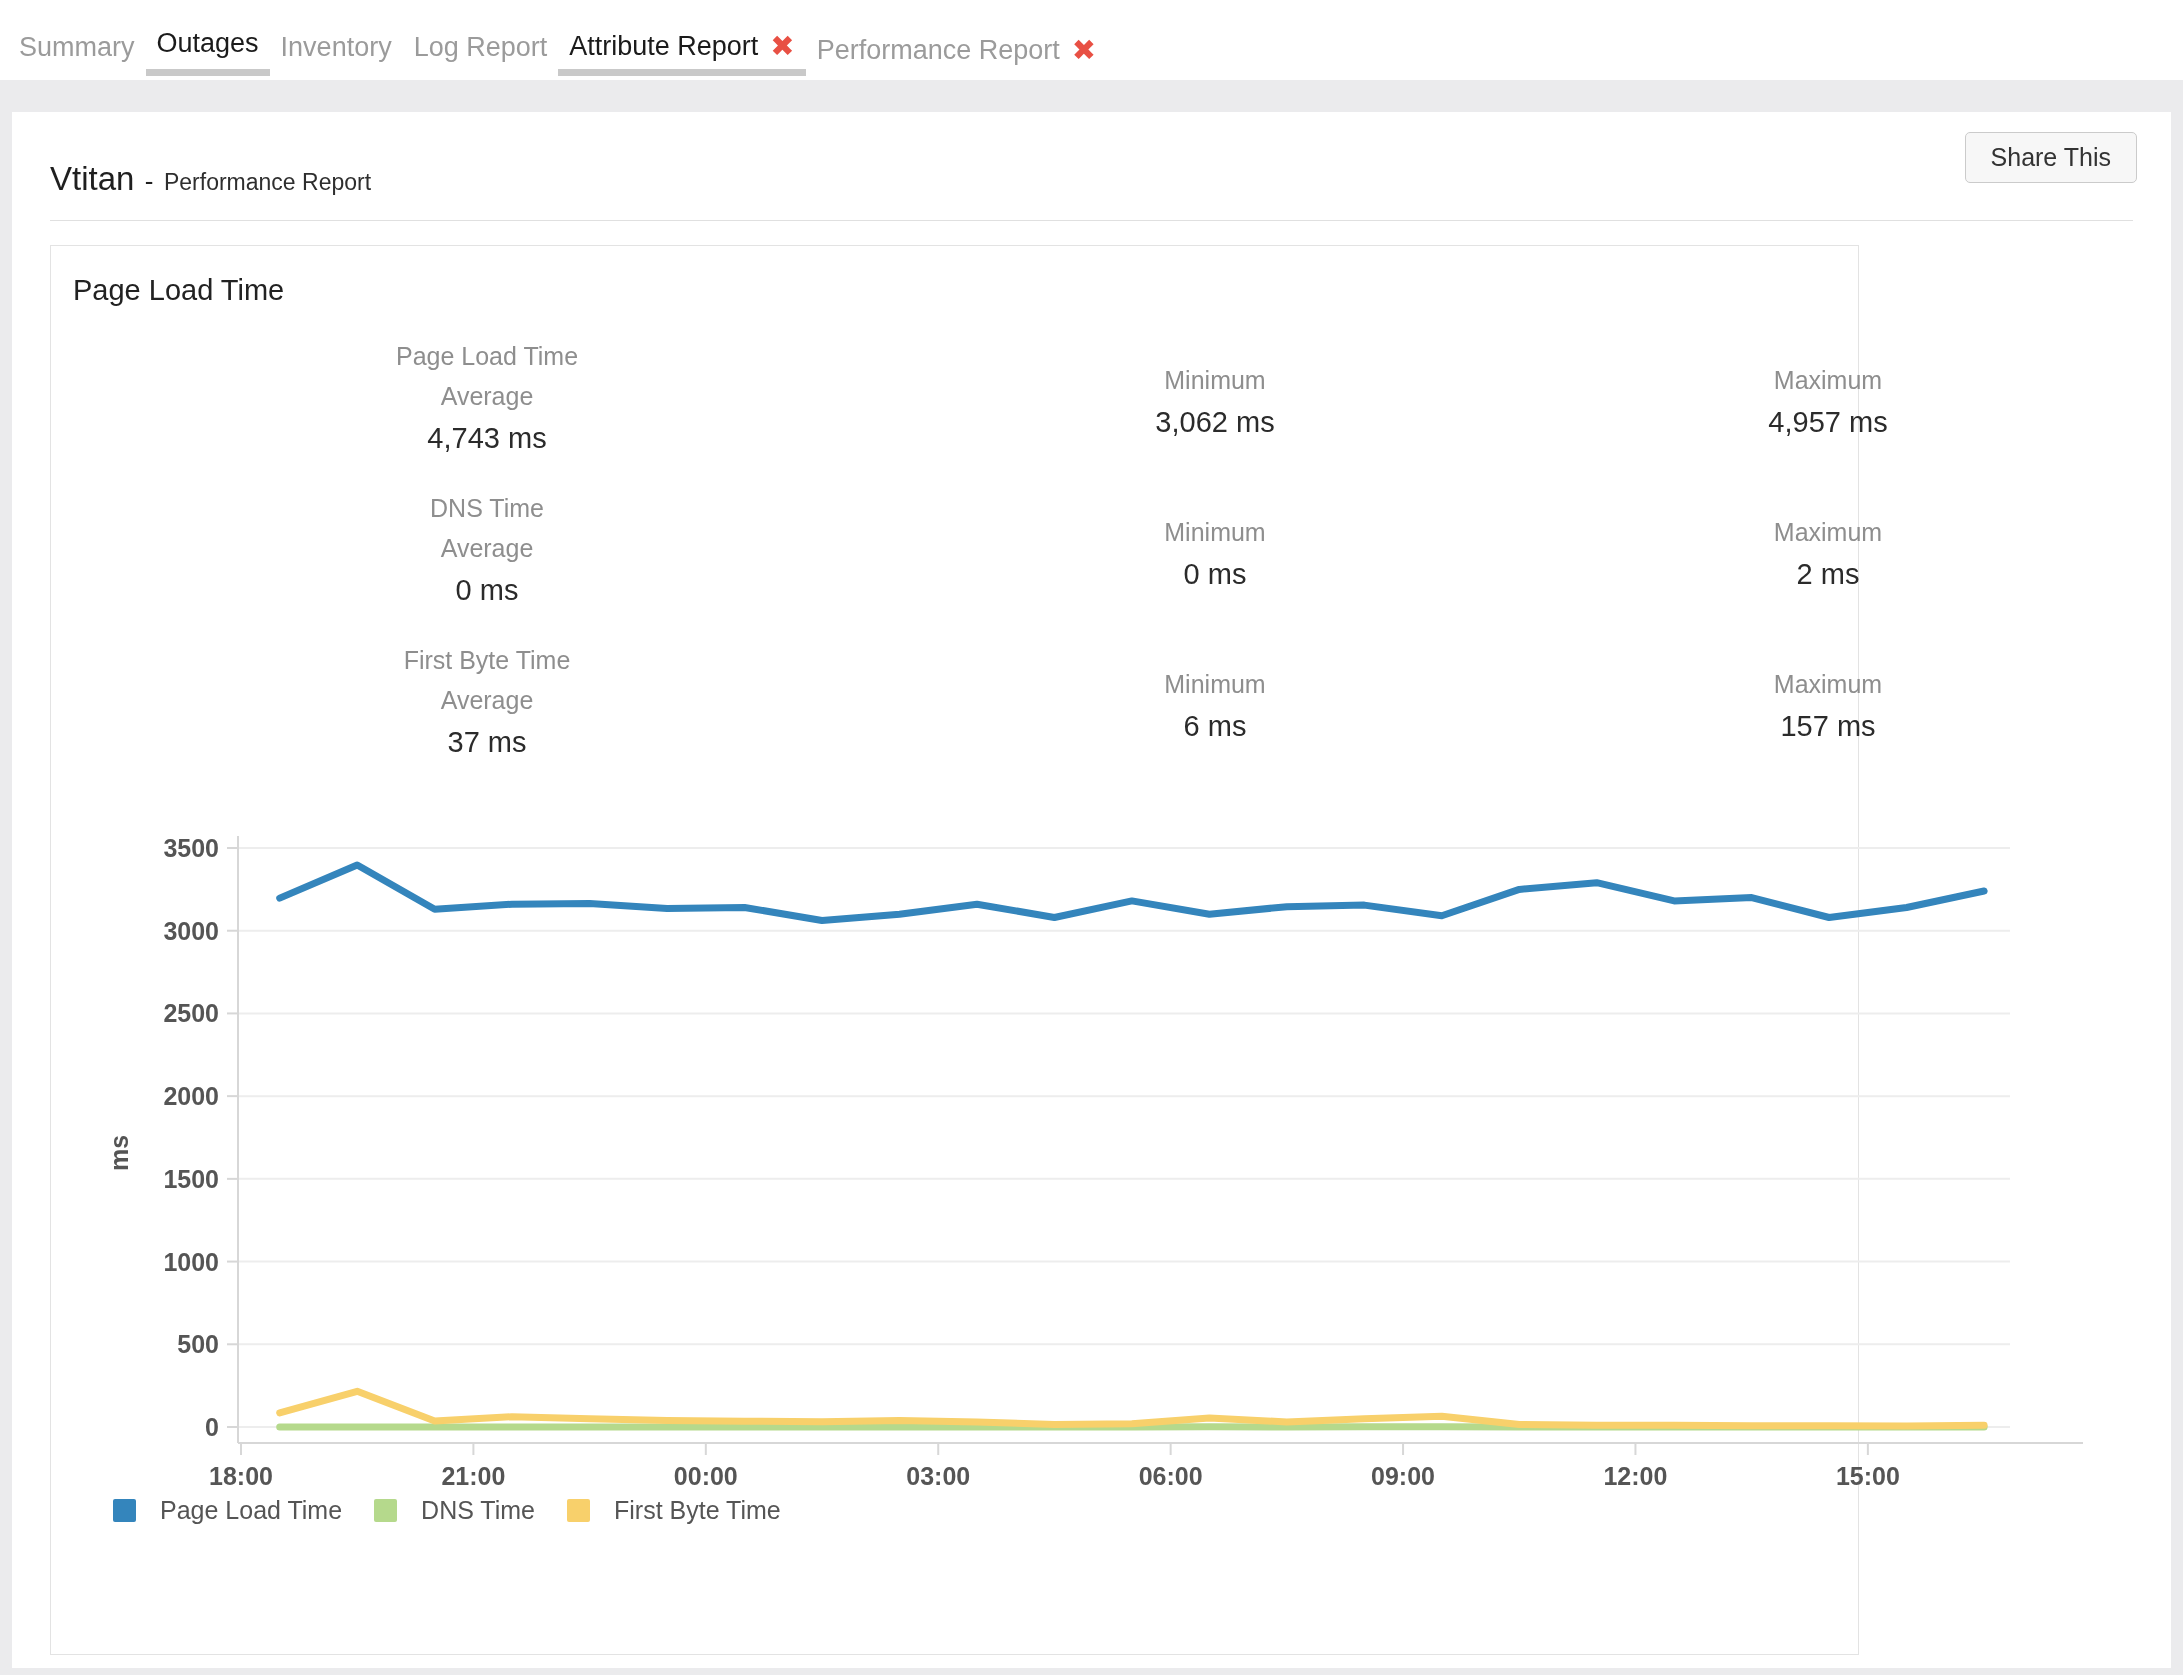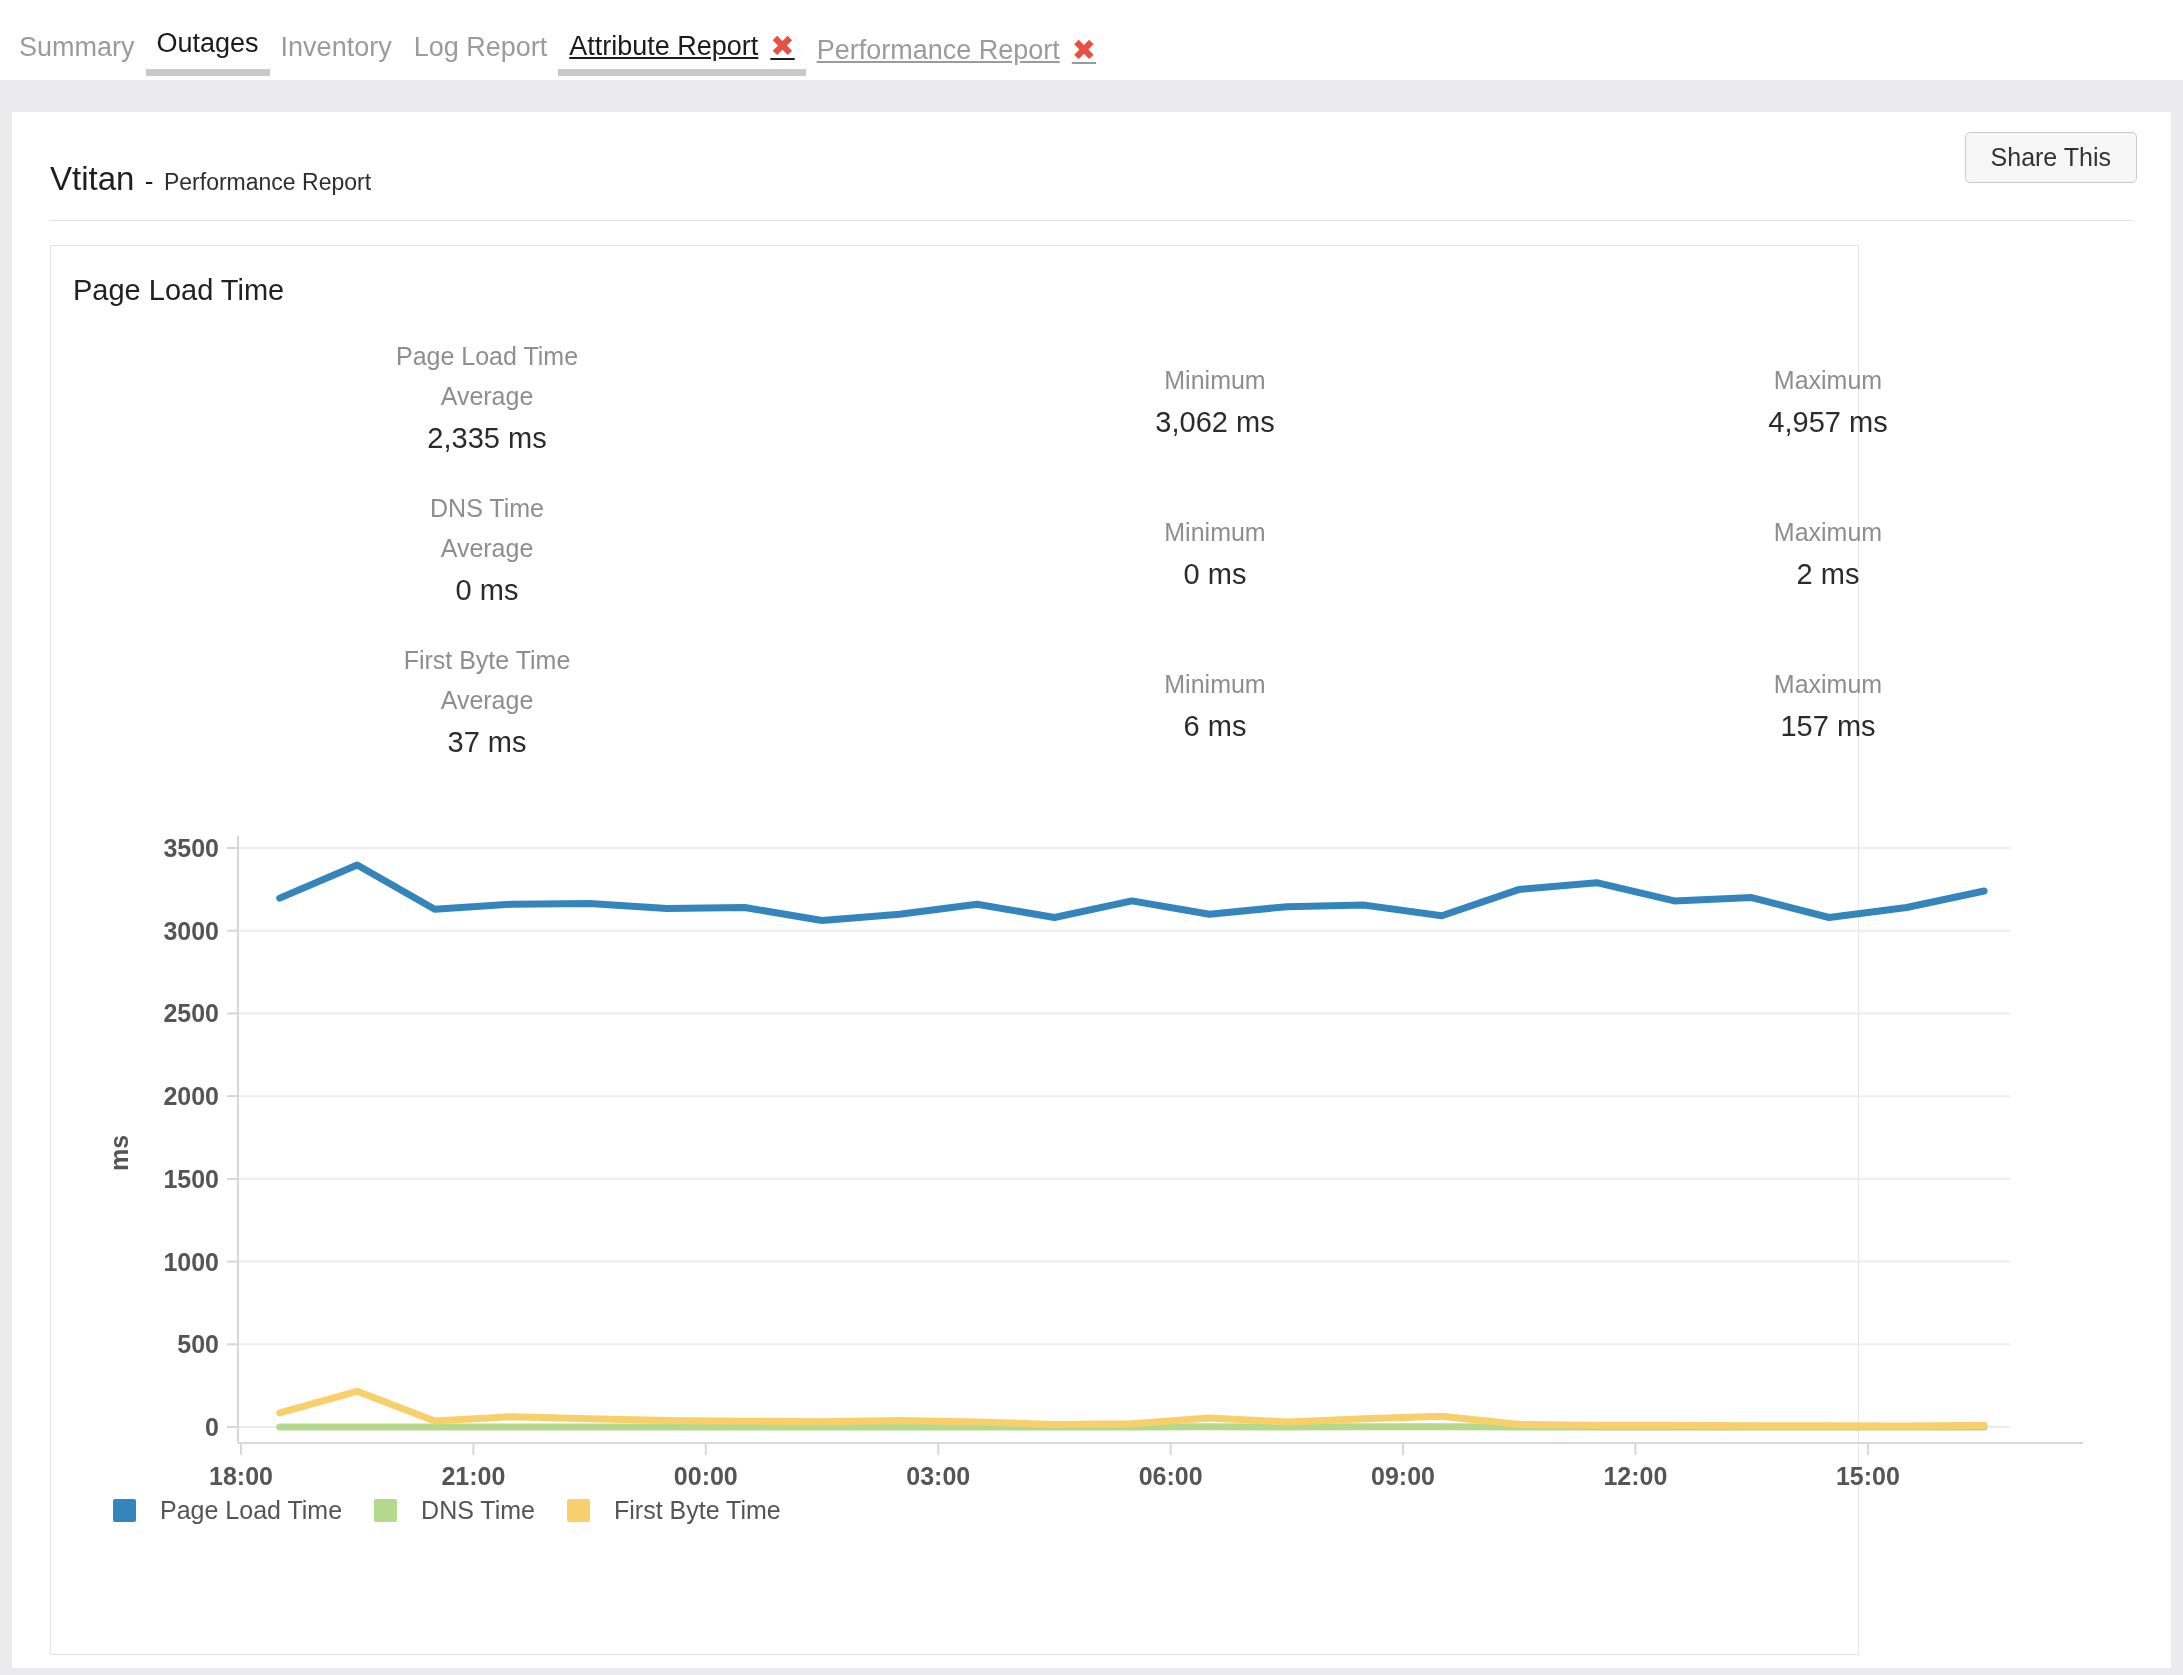--- a/index.html
+++ b/index.html
@@ -4,21 +4,21 @@
 <style>
   * { margin:0; padding:0; box-sizing:border-box; }
   html,body { width:2183px; height:1675px; overflow:hidden; background:#fff;
               font-family:"Liberation Sans","DejaVu Sans",sans-serif; }
 
   
   .tabbar { position:absolute; left:0; top:0; width:100%; height:80px; background:#fff;
             display:flex; align-items:center; padding-left:8px; }
   .tab { display:flex; align-items:center; margin-top:14px; height:58px; padding:0 11px;
          font-size:27px; color:#9b9b9b; cursor:pointer; white-space:nowrap; }
-  .tab.shifted { margin-top:20px; height:52px;text-decoration:underline; }
+  .tab.shifted { margin-top:20px; height:52px; }
   .tab.active { color:#1b1b1b; }
   .tab.underlined { border-bottom:7px solid #c9c9c9; }
   .tab .x { color:#e85044; font-size:29px; margin-left:12px; font-weight:bold; line-height:1; }
 
   
   .page { position:absolute; left:0; top:80px; right:0; bottom:0; background:#ebebed; }
   .card { position:absolute; left:12px; right:12px; top:32px; bottom:7px; background:#fff; }
 
   .share-btn { position:absolute; right:34px; top:20px; font-size:25px; color:#333;
                background:#f7f7f7; border:1px solid #cbcbcb; border-radius:5px;
@@ -93,21 +93,21 @@
     </div>
     <div class="divider"></div>
 
     <div class="panel">
       <div class="panel-title">Page Load Time</div>
 
       <div class="stat-row r0">
         <div class="stat-col c0">
           <div class="stat-label">Page Load Time</div>
           <div class="stat-label">Average</div>
-          <div class="stat-value">2,335 ms</div>
+          <div class="stat-value">4,743 ms</div>
         </div>
         <div class="stat-col c1">
           <div class="stat-label">Minimum</div>
           <div class="stat-value">3,062 ms</div>
         </div>
         <div class="stat-col c2">
           <div class="stat-label">Maximum</div>
           <div class="stat-value">4,957 ms</div>
         </div>
       </div>

